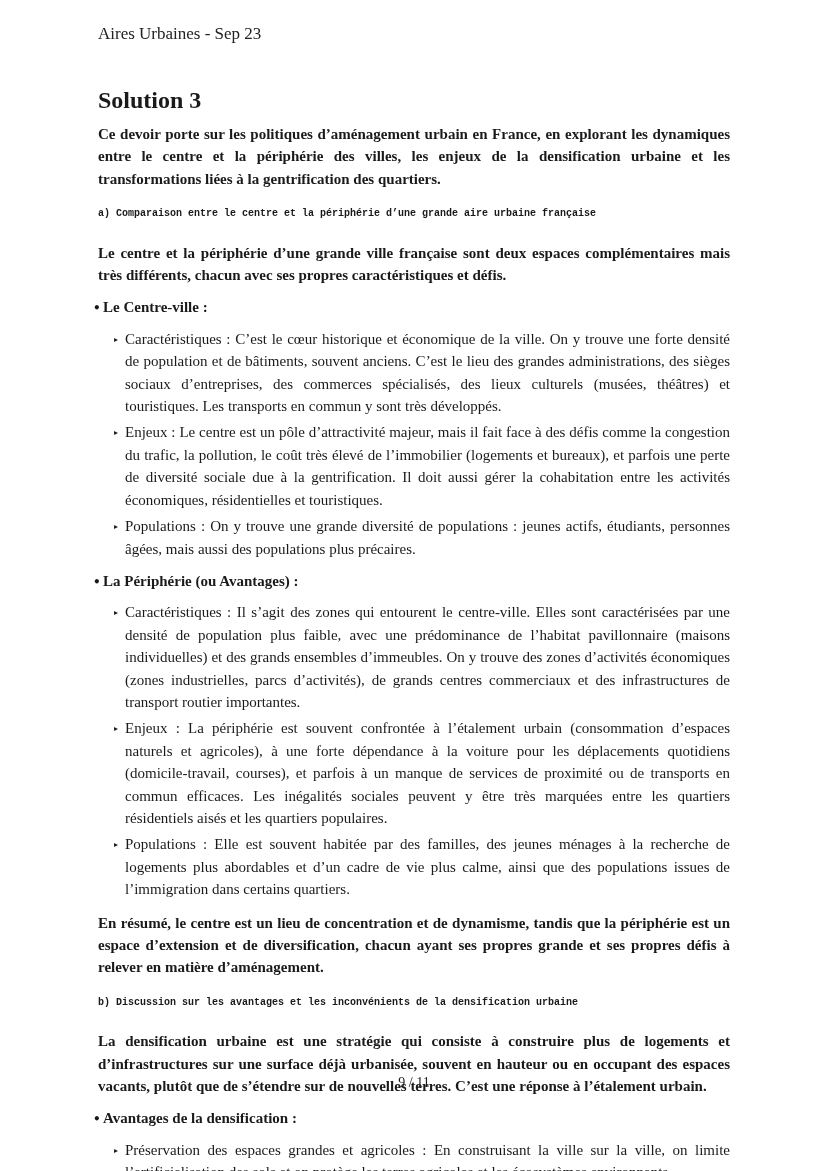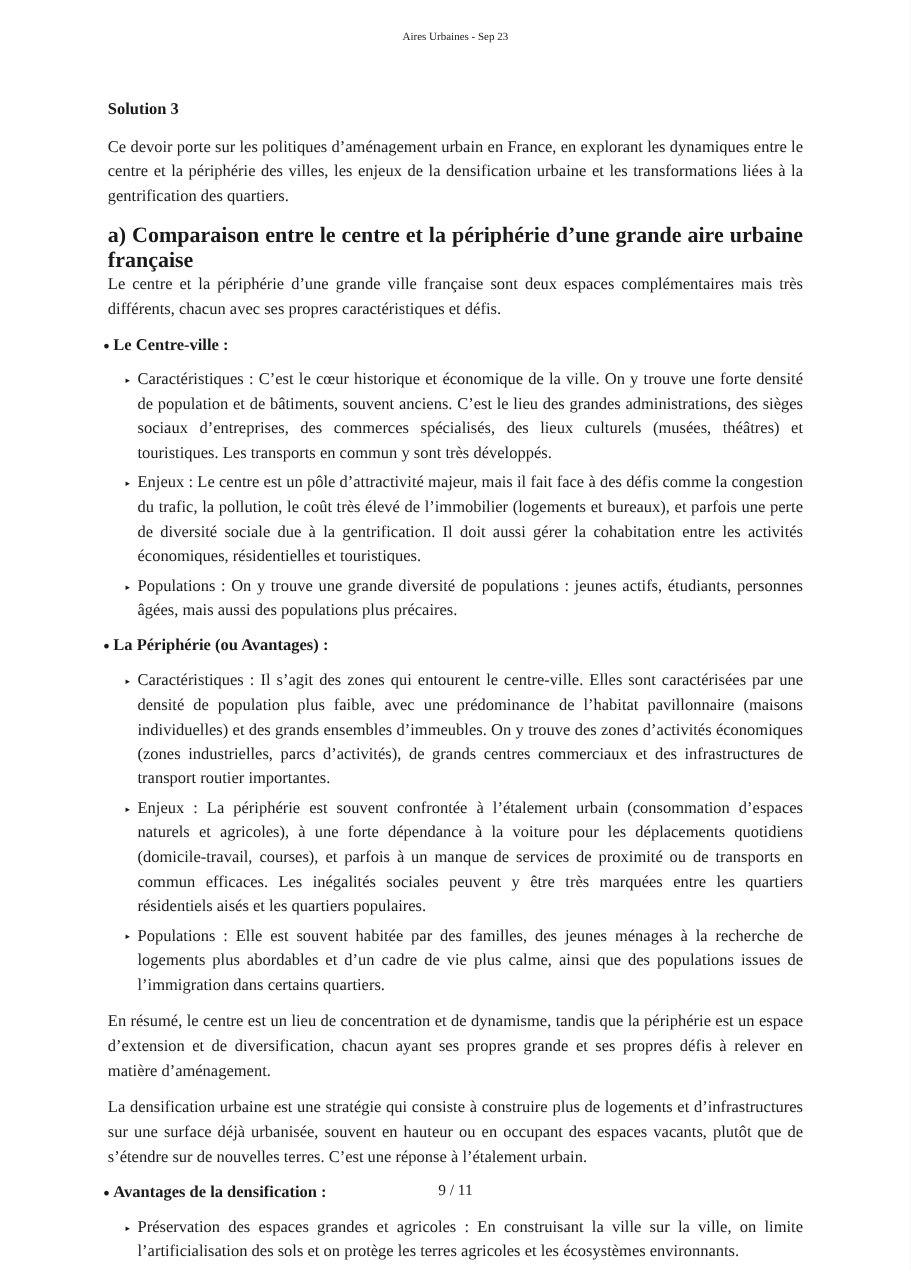--- a/index.html
+++ b/index.html
@@ -11,46 +11,48 @@
     background: #ffffff;
     color: #1a1a1a;
     font-family: "Liberation Serif", "DejaVu Serif", serif;
     font-size: 15px;
     line-height: 22.4px;
     overflow: hidden;
   }
   .content { padding: 26px 98px 0 98px; }
 
   .doc-header {
-    text-align: center;
-    font-size: 10px;
+    text-align: left;
+    font-size: 17px;
     line-height: 16px;
     color: #222;
   }
 
   h1.title {
-    font-size: 15px;
+    font-size: 24px;
     line-height: 24px;
     font-weight: bold;
     margin: 46px 0 0 0;
   }
 
   p.para {
     text-align: justify;
     margin: 11px 0 0 0;
+    font-weight: bold;
   }
 
   h2.sec-heading {
-    font-size: 20px;
+    font-size: 10px;
     line-height: 22.4px;
     font-weight: bold;
     margin: 13px 0 0 0;
     text-align: justify;
+    font-family: Liberation Mono, monospace;
   }
-  h2.sec-heading + p.para { margin-top: 0; }
+  h2.sec-heading + p.para { margin-top: 16px; }
 
   .li1 {
     position: relative;
     padding-left: 5px;
     margin: 10px 0 0 0;
     font-weight: bold;
   }
   .marker1 {
     position: absolute;
     left: -5px;
@@ -136,20 +138,21 @@
       <span>La périphérie est souvent confrontée à l’étalement urbain (consommation d’espaces naturels et agricoles), à une forte dépendance à la voiture pour les déplacements quotidiens (domicile-travail, courses), et parfois à un manque de services de proximité ou de transports en commun efficaces. Les inégalités sociales peuvent y être très marquées entre les quartiers résidentiels aisés et les quartiers populaires.</span>
     </div>
     <div class="li2">
       <span class="marker2">▸</span>
       <b>Populations :</b>
       <span>Elle est souvent habitée par des familles, des jeunes ménages à la recherche de logements plus abordables et d’un cadre de vie plus calme, ainsi que des populations issues de l’immigration dans certains quartiers.</span>
     </div>
 
     <p class="para">En résumé, le centre est un lieu de concentration et de dynamisme, tandis que la périphérie est un espace d’extension et de diversification, chacun ayant ses propres grande et ses propres défis à relever en matière d’aménagement.</p>
 
+    <h2 class="sec-heading">b) Discussion sur les avantages et les inconvénients de la densification urbaine</h2>
     <p class="para">La densification urbaine est une stratégie qui consiste à construire plus de logements et d’infrastructures sur une surface déjà urbanisée, souvent en hauteur ou en occupant des espaces vacants, plutôt que de s’étendre sur de nouvelles terres. C’est une réponse à l’étalement urbain.</p>
 
     <div class="li1">
       <span class="marker1">•</span>
       <span>Avantages de la densification :</span>
     </div>
 
     <div class="li2">
       <span class="marker2">▸</span>
       <b>Préservation des espaces grandes et agricoles :</b>

